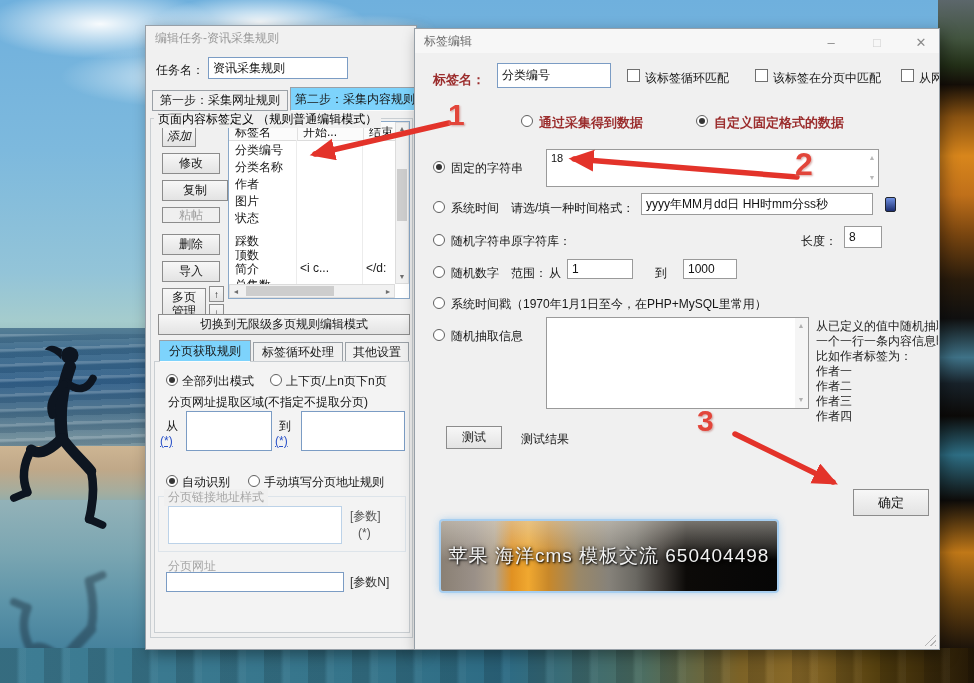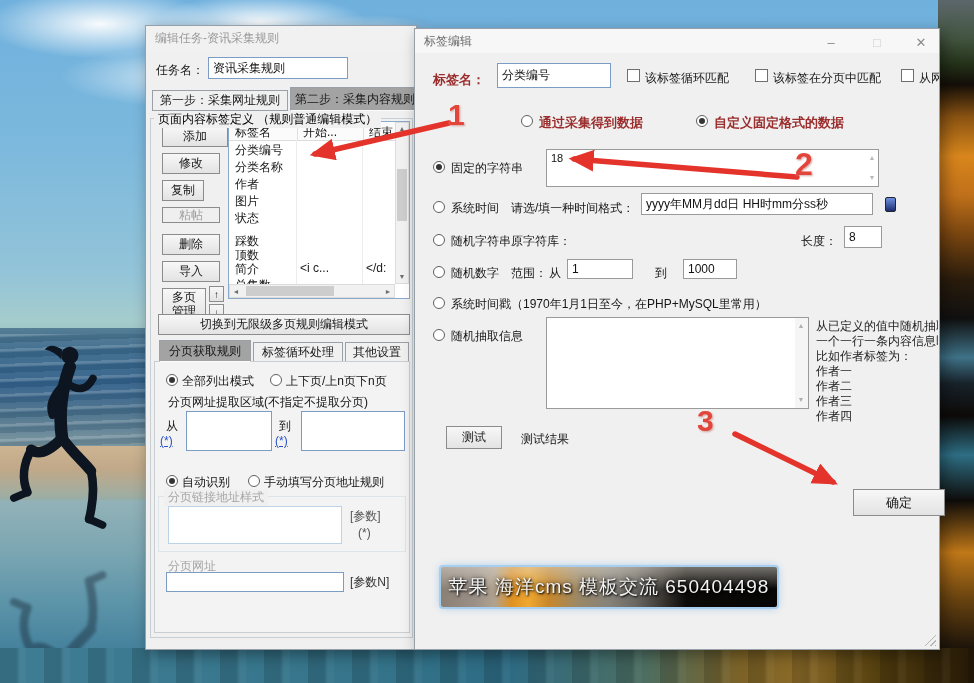--- a/index.html
+++ b/index.html
@@ -30,21 +30,21 @@
   .btn{position:absolute;background:linear-gradient(#f7f7f7,#e3e3e3);border:1px solid #8c8c8c;font-size:12px;color:#161616;box-sizing:border-box;display:flex;align-items:center;justify-content:center;text-align:center;}
   .btn.disabled{color:#9f9f9f;background:#efefef;}
   .input{position:absolute;background:#fff;border:1px solid #7b9cc4;font-size:12px;padding:1px 4px;box-sizing:border-box;font-family:inherit;color:#111;}
   .boxc{position:absolute;background:#fff;border:1px solid #7b9cc4;box-sizing:border-box;font-size:12px;color:#111;}
   .groupbox{position:absolute;border:1px solid #d3d8dc;box-sizing:border-box;}
   .grouplabel{position:absolute;font-size:12px;background:#f0f0f0;padding:0 4px;white-space:nowrap;z-index:2;}
   .radio{position:absolute;width:12px;height:12px;border:1px solid #5f5f5f;border-radius:50%;background:#fff;box-sizing:border-box;}
   .radio.checked::after{content:"";position:absolute;left:2px;top:2px;width:6px;height:6px;border-radius:50%;background:#343434;}
   .check{position:absolute;width:13px;height:13px;border:1px solid #6f6f6f;background:#fff;box-sizing:border-box;}
   .tab{position:absolute;font-size:12px;border:1px solid #9aa0a6;background:#f0f0f0;box-sizing:border-box;display:flex;align-items:center;justify-content:center;white-space:nowrap;overflow:hidden;color:#161616;}
-  .tab.active{background:#a3a3a3;border-bottom-color:#fcfcfc;z-index:2;}
+  .tab.active{background:#7dd3fc;border-bottom-color:#fcfcfc;z-index:2;}
   .scrollbar{position:absolute;background:#f1f1f1;border:1px solid #dcdcdc;box-sizing:border-box;}
   .thumb{position:absolute;background:#cdcdcd;}
   .sarrow{position:absolute;font-size:7px;color:#6f6f6f;text-align:center;line-height:11px;width:12px;height:12px;}
   .listrow{position:absolute;left:1px;height:17px;width:164px;font-size:12px;color:#1a1a1a;}
   .listrow span{position:absolute;top:1px;white-space:nowrap;}
   .gridline{position:absolute;width:1px;background:#ececec;}
   .hintline{font-size:12px;line-height:15px;color:#242424;white-space:nowrap;}
   .annnum{position:absolute;font-size:30px;font-weight:bold;color:#e2453a;text-shadow:0 0 3px rgba(255,255,255,.7),1px 1px 2px rgba(140,20,10,.45);z-index:60;}
   #ann-svg{position:absolute;left:0;top:0;z-index:58;pointer-events:none;}
   .banner{position:absolute;border-radius:2px;overflow:hidden;background:
@@ -114,27 +114,27 @@
     <div class="tab" style="left:6px;top:64px;width:136px;height:21px;">
       <span>第一步：采集网址规则</span>
     </div>
     <div class="tab active" style="left:144px;top:61px;width:127px;height:24px;justify-content:flex-start;padding-left:4px;">
       <span>第二步：采集内容规则</span>
     </div>
 
     <div class="groupbox" style="left:4px;top:92px;width:263px;height:520px;border-color:#c9ced2;"></div>
     <div class="grouplabel" style="left:8px;top:85px;max-width:256px;overflow:hidden;">页面内容标签定义 （规则普通编辑模式）</div>
 
-    <div class="btn" style="left:16px;top:100px;width:66px;height:21px;">
+    <div class="btn" style="left:16px;top:100px;width:34px;height:21px;font-style:italic;">
         <span>添加</span>
       </div>
     <div class="btn" style="left:16px;top:127px;width:58px;height:21px;">
         <span>修改</span>
       </div>
-    <div class="btn" style="left:16px;top:154px;width:42px;height:21px;">
+    <div class="btn" style="left:16px;top:154px;width:66px;height:21px;">
         <span>复制</span>
       </div>
     <div class="btn disabled" style="left:16px;top:181px;width:58px;height:16px;">
         <span>粘帖</span>
       </div>
     <div class="btn" style="left:16px;top:208px;width:58px;height:21px;">
         <span>删除</span>
       </div>
     <div class="btn" style="left:16px;top:235px;width:58px;height:21px;">
         <span>导入</span>
@@ -331,25 +331,25 @@
       <div class="hintline">作者二</div>
       <div class="hintline">作者三</div>
       <div class="hintline">作者四</div>
     </div>
 
     <div class="btn" style="left:31px;top:397px;width:56px;height:23px;">
         <span>测试</span>
       </div>
     <div class="lbl" style="left:106px;top:402px;">测试结果</div>
 
-    <div class="btn" style="left:438px;top:460px;width:92px;height:27px;font-size:13px;">
+    <div class="btn" style="left:438px;top:460px;width:76px;height:27px;font-size:13px;">
         <span>确定</span>
       </div>
 
-    <div class="banner" style="left:26px;top:492px;width:336px;height:40px;margin-top:46px;">
+    <div class="banner" style="left:26px;top:492px;width:336px;height:70px;">
       <div class="banner-text">苹果 海洋cms 模板交流 650404498</div>
     </div>
 
     <div class="grip"></div>
   </div>
 
   <svg id="ann-svg" width="974" height="683" viewBox="0 0 974 683">
     <defs>
       <marker id="ah" markerWidth="5" markerHeight="5" refX="3.6" refY="2" orient="auto">
         <path d="M0,0 L4.6,2 L0,4 Z" fill="#e3332a"></path>

